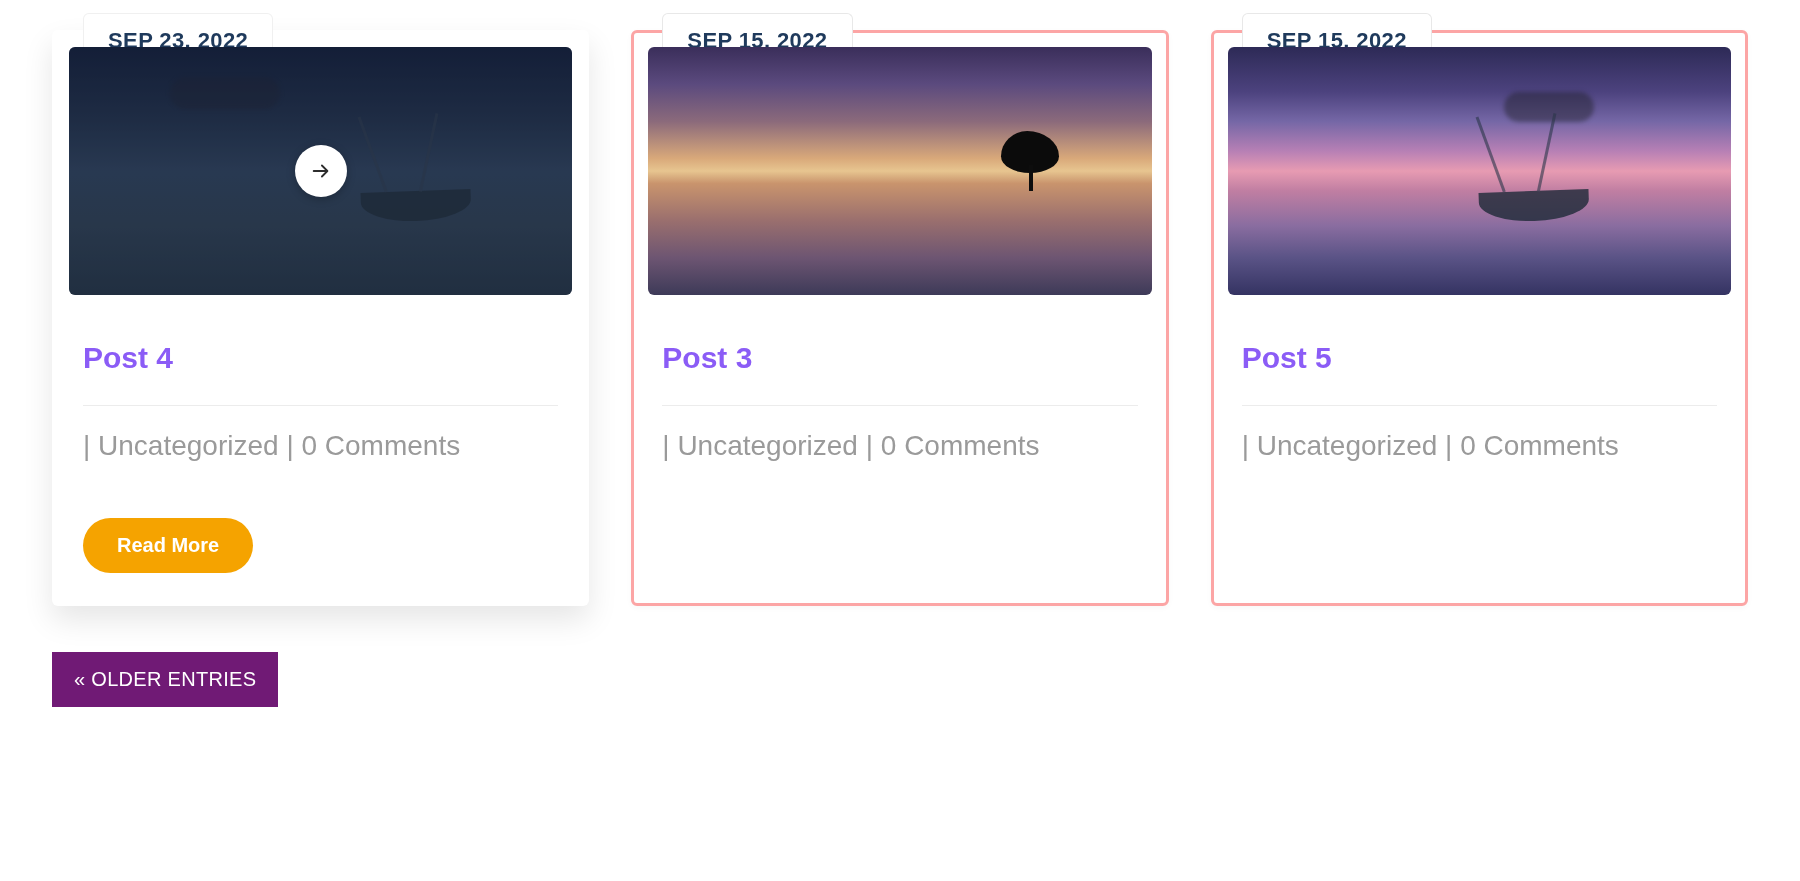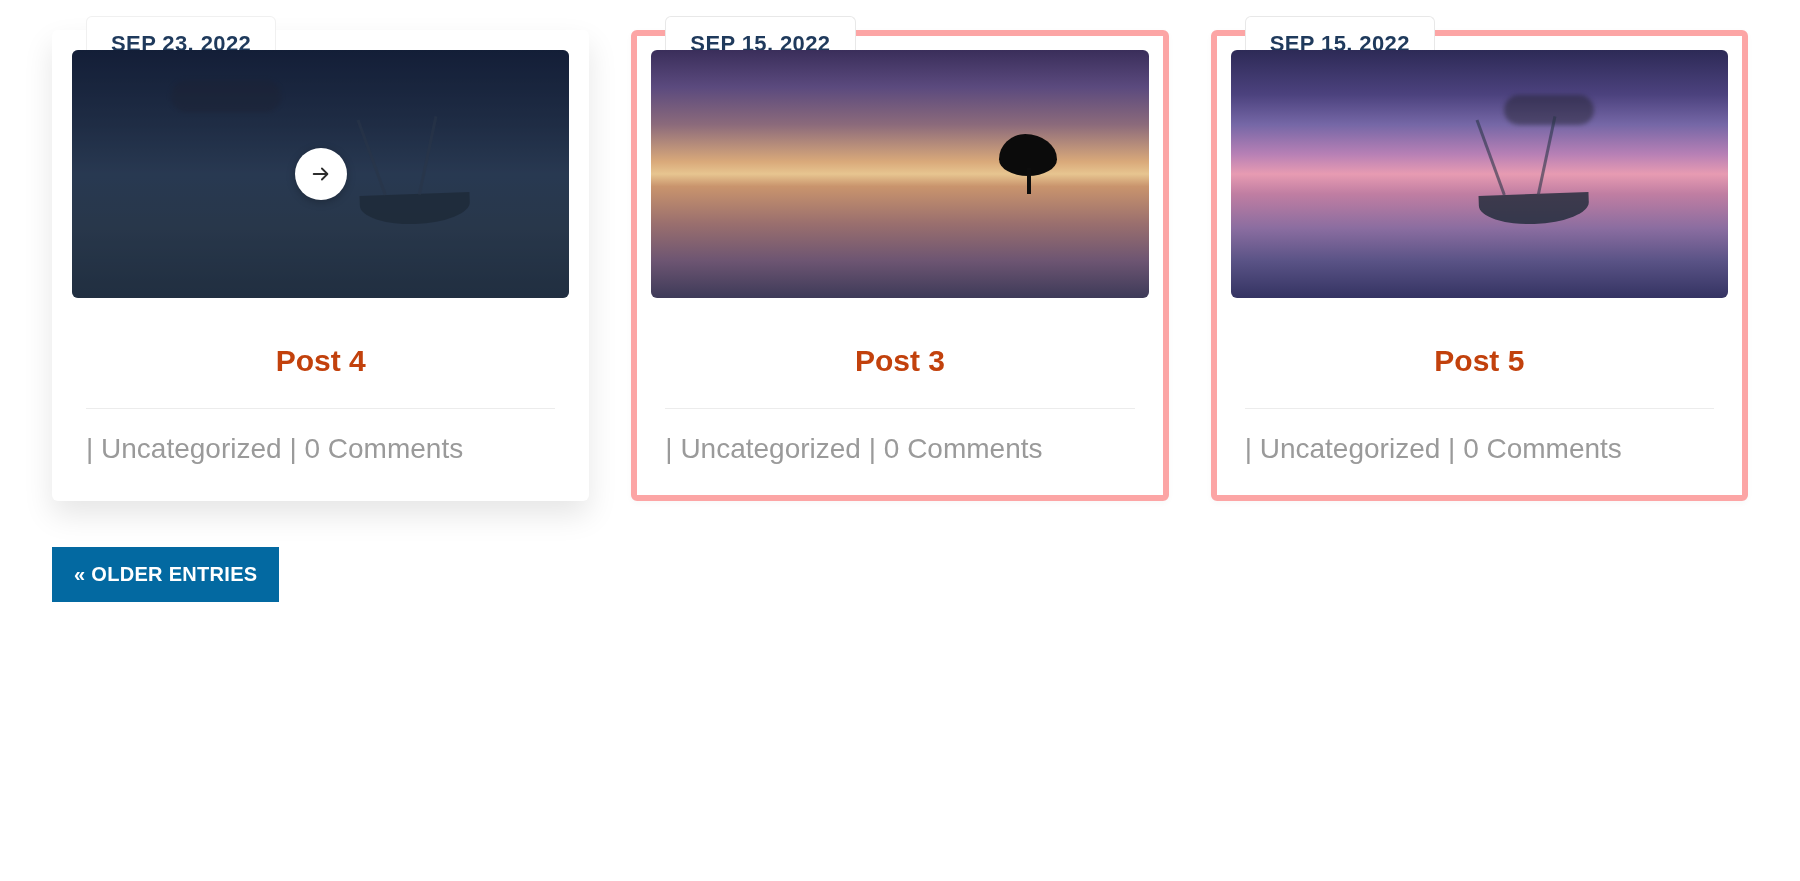--- a/index.html
+++ b/index.html
@@ -11,21 +11,21 @@
       padding: 30px 52px;
     }
     .posts-grid {
       display: flex;
       gap: 42px;
       width: 100%;
     }
     .post-card {
       position: relative;
       background: #ffffff;
-      border: 6px solid #fca5a5;
+      border: 3px solid #fca5a5;
       border-radius: 6px;
       padding: 14px;
       flex: 1;
       box-shadow: 0 2px 6px rgba(0,0,0,0.03);
     }
     .post-card.active {
       box-shadow: 0 14px 30px rgba(0,0,0,0.10);
       border-color: transparent;
     }
     .date-tab {
@@ -104,22 +104,21 @@
     }
     .tree .trunk{ position:absolute; left:28px; bottom:-10px; width:4px; height:26px; background:#0d0d0d;}
     .tree .crown{ position:absolute; left:0; bottom:8px; width:58px; height:42px; background:#0b0b0b; border-radius:45% 55% 50% 50% / 60% 60% 40% 40%;}
     .cloud{ position:absolute; top:18%; left:55%; width:90px; height:30px; background:rgba(30,30,40,0.45); border-radius:20px; filter:blur(2px);}
     .cloud2{ position:absolute; top:12%; left:20%; width:110px; height:32px; background:rgba(40,40,55,0.4); border-radius:22px; filter:blur(2px);}
 
     .post-body { padding: 46px 14px 16px 14px;}
     .post-title {
       font-size: 30px;
       font-weight: 700;
-      color: #c2410c;
-      text-align: center;
+      color: #8b5cf6;
     }
     .divider { height:1px; background:#ececec; margin: 30px 0 24px 0;}
     .meta {
       font-size: 28px;
       color: #9a9a9a;
       font-weight: 400;
     }
     .meta a { color:#9a9a9a; text-decoration: none;}
     .read-more {
       display:inline-block;
@@ -129,24 +128,24 @@
       padding: 16px 34px;
       border-radius: 999px;
       font-weight: 700;
       font-size: 20px;
       border:none;
       cursor:pointer;
     }
     .pagination { margin-top: 46px;}
     .older-entries {
       display:inline-block;
-      background:#0369a1;
+      background:#701a75;
       color:#ffffff;
       padding:16px 22px;
-      font-weight:700;
+      font-weight:400;
       font-size:20px;
       border:none;
       cursor:pointer;
       letter-spacing:0.3px;
     }
   </style>
 </head>
 <body>
 
 <div class="posts-grid">
@@ -165,20 +164,21 @@
             <polyline points="13 6 19 12 13 18"></polyline>
           </svg>
       </div>
     </a>
     <div class="post-body">
       <h2 class="post-title">Post 4</h2>
       <div class="divider"></div>
       <p class="meta">
         <span> | </span><a>Uncategorized</a><span> | </span><a>0 Comments</a>
       </p>
+      <button class="read-more">Read More</button>
     </div>
   </article>
 
   <article class="post-card">
     <div class="date-tab">SEP 15, 2022</div>
     <a class="post-image img2" aria-label="purple and orange sunset over still water with lone tree silhouette">
       <div class="tree">
           <div class="crown"></div>
           <div class="trunk"></div>
         </div>

